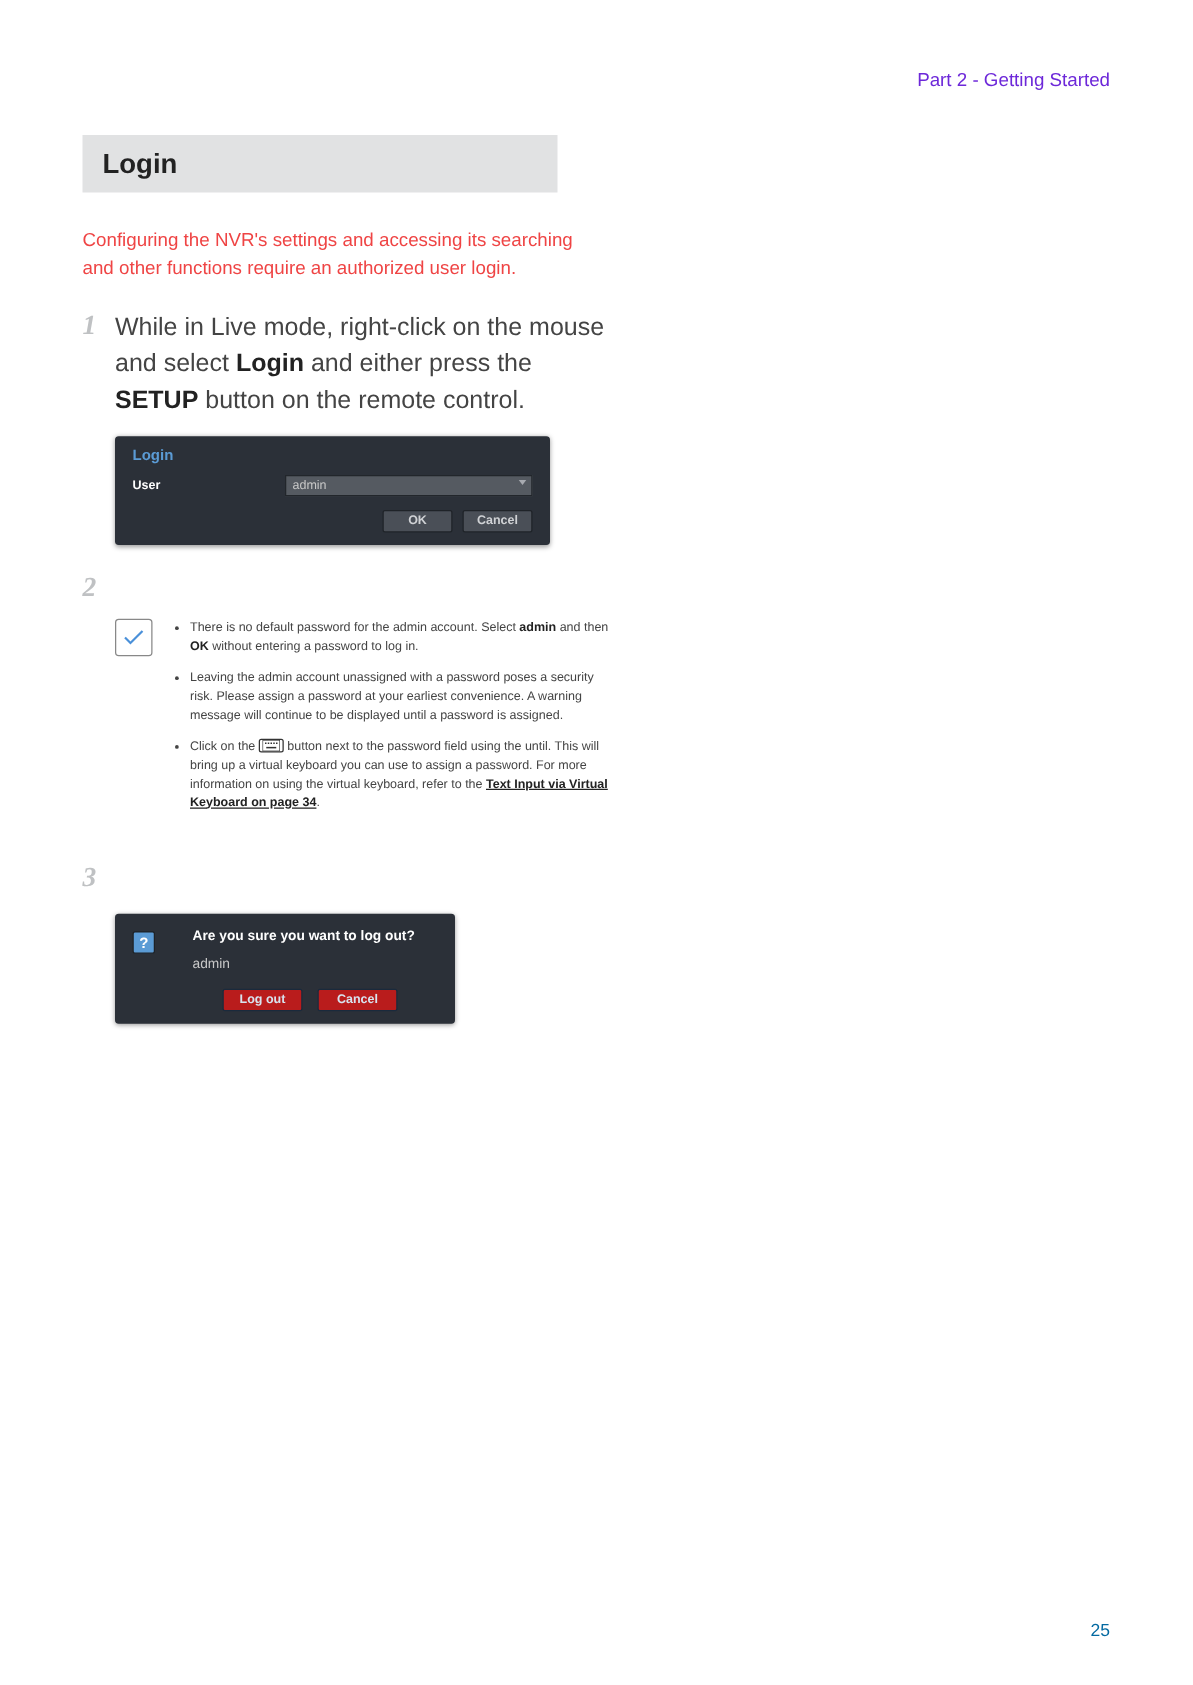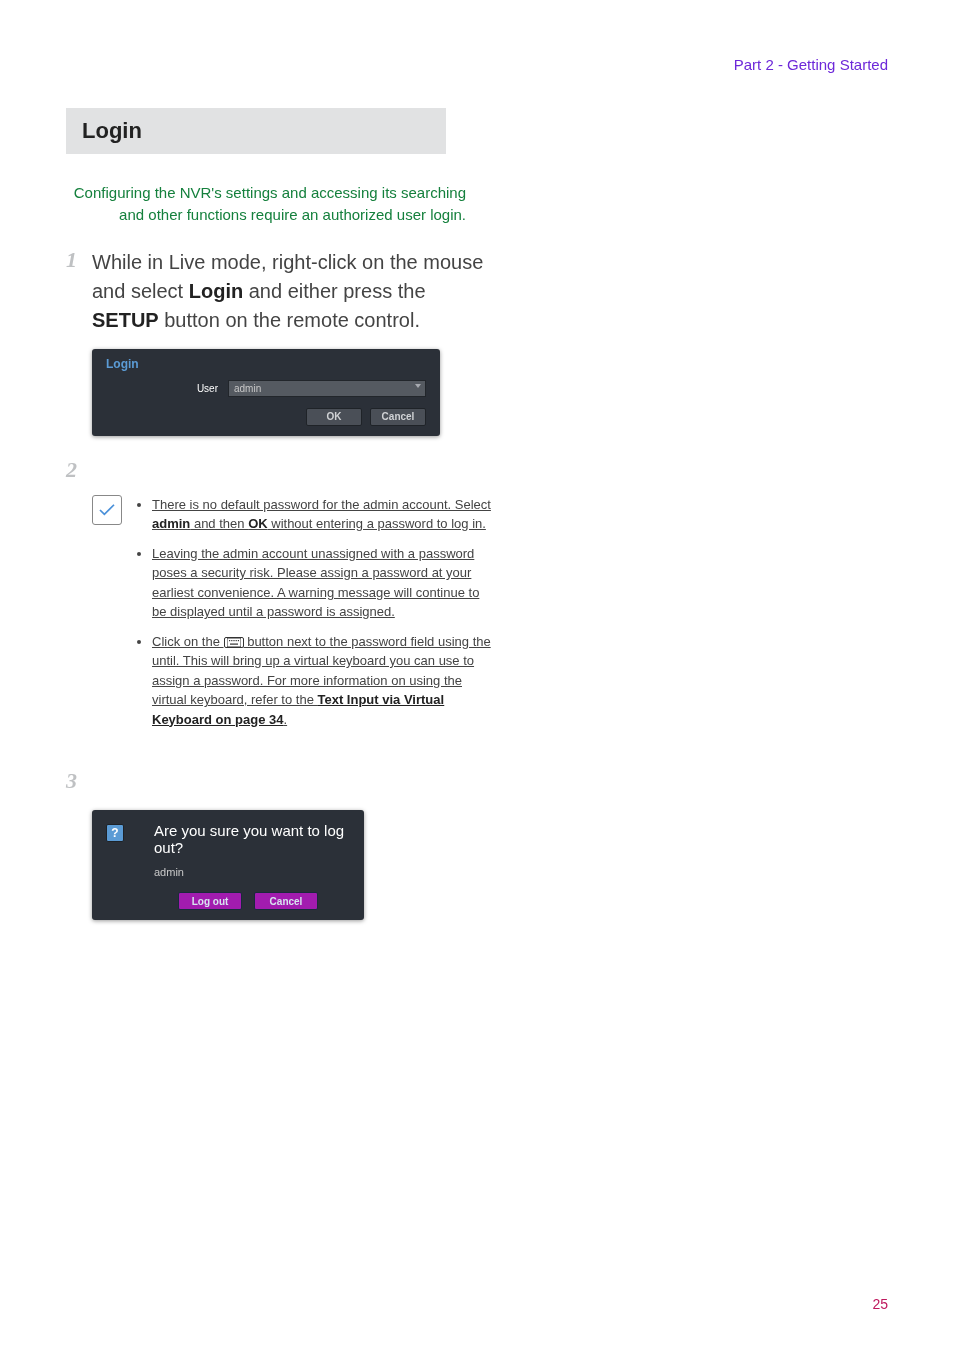--- a/index.html
+++ b/index.html
@@ -30,22 +30,21 @@
     font-size: 22px;
     font-weight: bold;
     color: #222;
   }
   .intro {
     margin-top: 28px;
     font-size: 15px;
     font-weight: 300;
     line-height: 1.45;
     width: 400px;
-    color: #15803d;
-    text-align: right;
+    color: #ef4444;
   }
   .step {
     margin-top: 22px;
     display: flex;
     align-items: flex-start;
     width: 420px;
   }
   .step-num {
     font-style: italic;
     font-weight: bold;
@@ -81,23 +80,22 @@
     font-weight: bold;
     font-size: 12px;
   }
   .dialog-row {
     display: flex;
     align-items: center;
     padding: 3px 14px;
   }
   .dialog-label {
     width: 122px;
-    text-align: right;
     color: #fff;
-    font-weight: normal;
+    font-weight: bold;
     font-size: 10px;
     padding-right: 10px;
   }
   .dialog-field {
     flex: 1;
     background: #555a61;
     height: 17px;
     border: 1px solid #22262b;
     color: #c8c8c8;
     font-size: 10px;
@@ -165,25 +163,24 @@
     margin-right: 14px;
     display: flex;
     align-items: center;
     justify-content: center;
     color: #4a90d9;
   }
   .check-box svg { width: 18px; height: 14px; }
   .note-list {
     list-style: disc;
     padding-left: 16px;
-    font-size: 13px;
+    font-size: 10px;
     font-weight: 300;
     line-height: 1.5;
     color: #444;
-    text-decoration: underline;
   }
   .note-list li { margin-bottom: 10px; }
   .note-list b { font-weight: bold; color: #222; }
   .note-list a {
     color: #222;
     font-weight: bold;
     text-decoration: underline;
   }
   .inline-kb {
     display: inline-block;
@@ -217,48 +214,48 @@
     font-weight: bold;
     font-size: 12px;
     display: flex;
     align-items: center;
     justify-content: center;
     border-radius: 2px;
     margin-right: 30px;
     margin-top: 2px;
     flex-shrink: 0;
   }
-  .logout-msg { color: #fff; font-weight: normal; font-size: 15px; }
+  .logout-msg { color: #fff; font-weight: bold; font-size: 11px; }
   .logout-user { color: #c8c8c8; font-size: 11px; margin-top: 10px; }
   .logout-btns {
     display: flex;
     justify-content: center;
     gap: 12px;
     margin-top: 14px;
     padding-left: 40px;
   }
   .logout-btn {
-    background: #a21caf;
+    background: #b91c1c;
     border: 1px solid #1a2a3c;
     color: #d8e4f0;
     font-size: 10px;
     font-weight: bold;
     width: 64px;
     height: 18px;
     display: flex;
     align-items: center;
     justify-content: center;
     border-radius: 2px;
   }
   .page-num {
     position: absolute;
     bottom: 36px;
     right: 66px;
     font-size: 14px;
-    color: #be185d;
+    color: #0369a1;
     font-weight: 300;
   }
 </style>
 </head>
 <body>
 
 <div class="header-right">Part 2 - Getting Started</div>
 
 <div class="section-title-bar">
   <h2>Login</h2>

